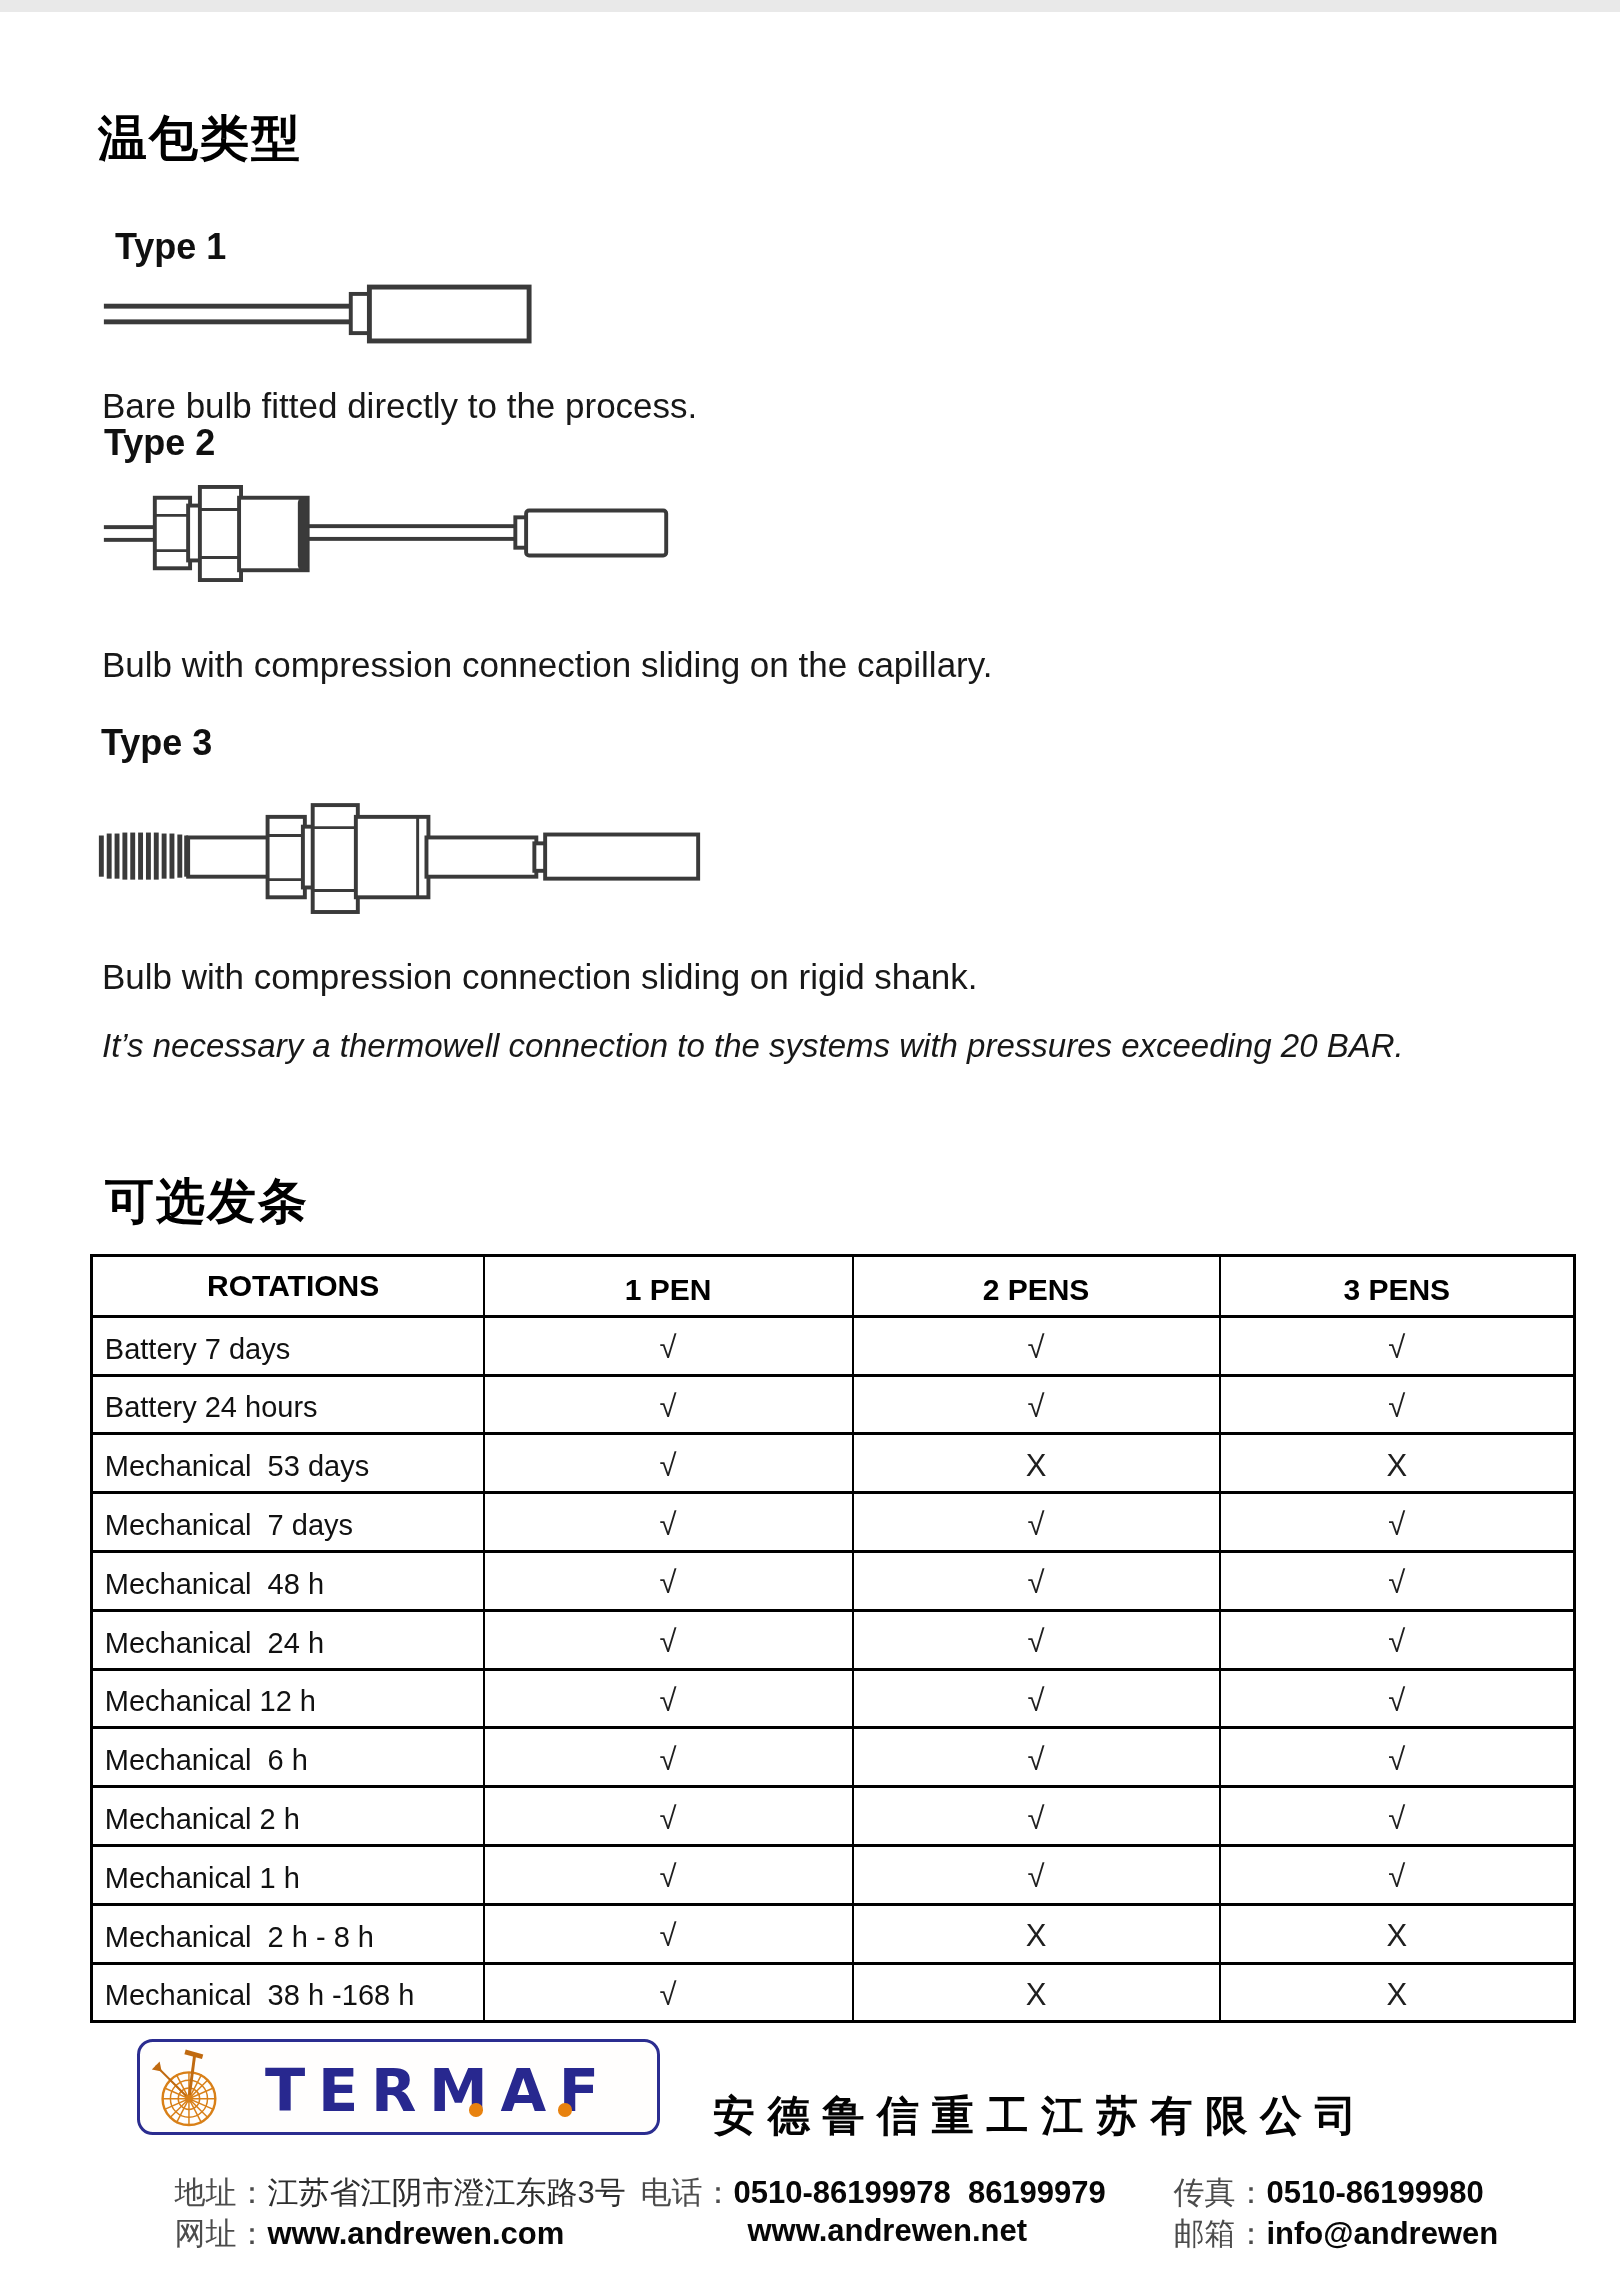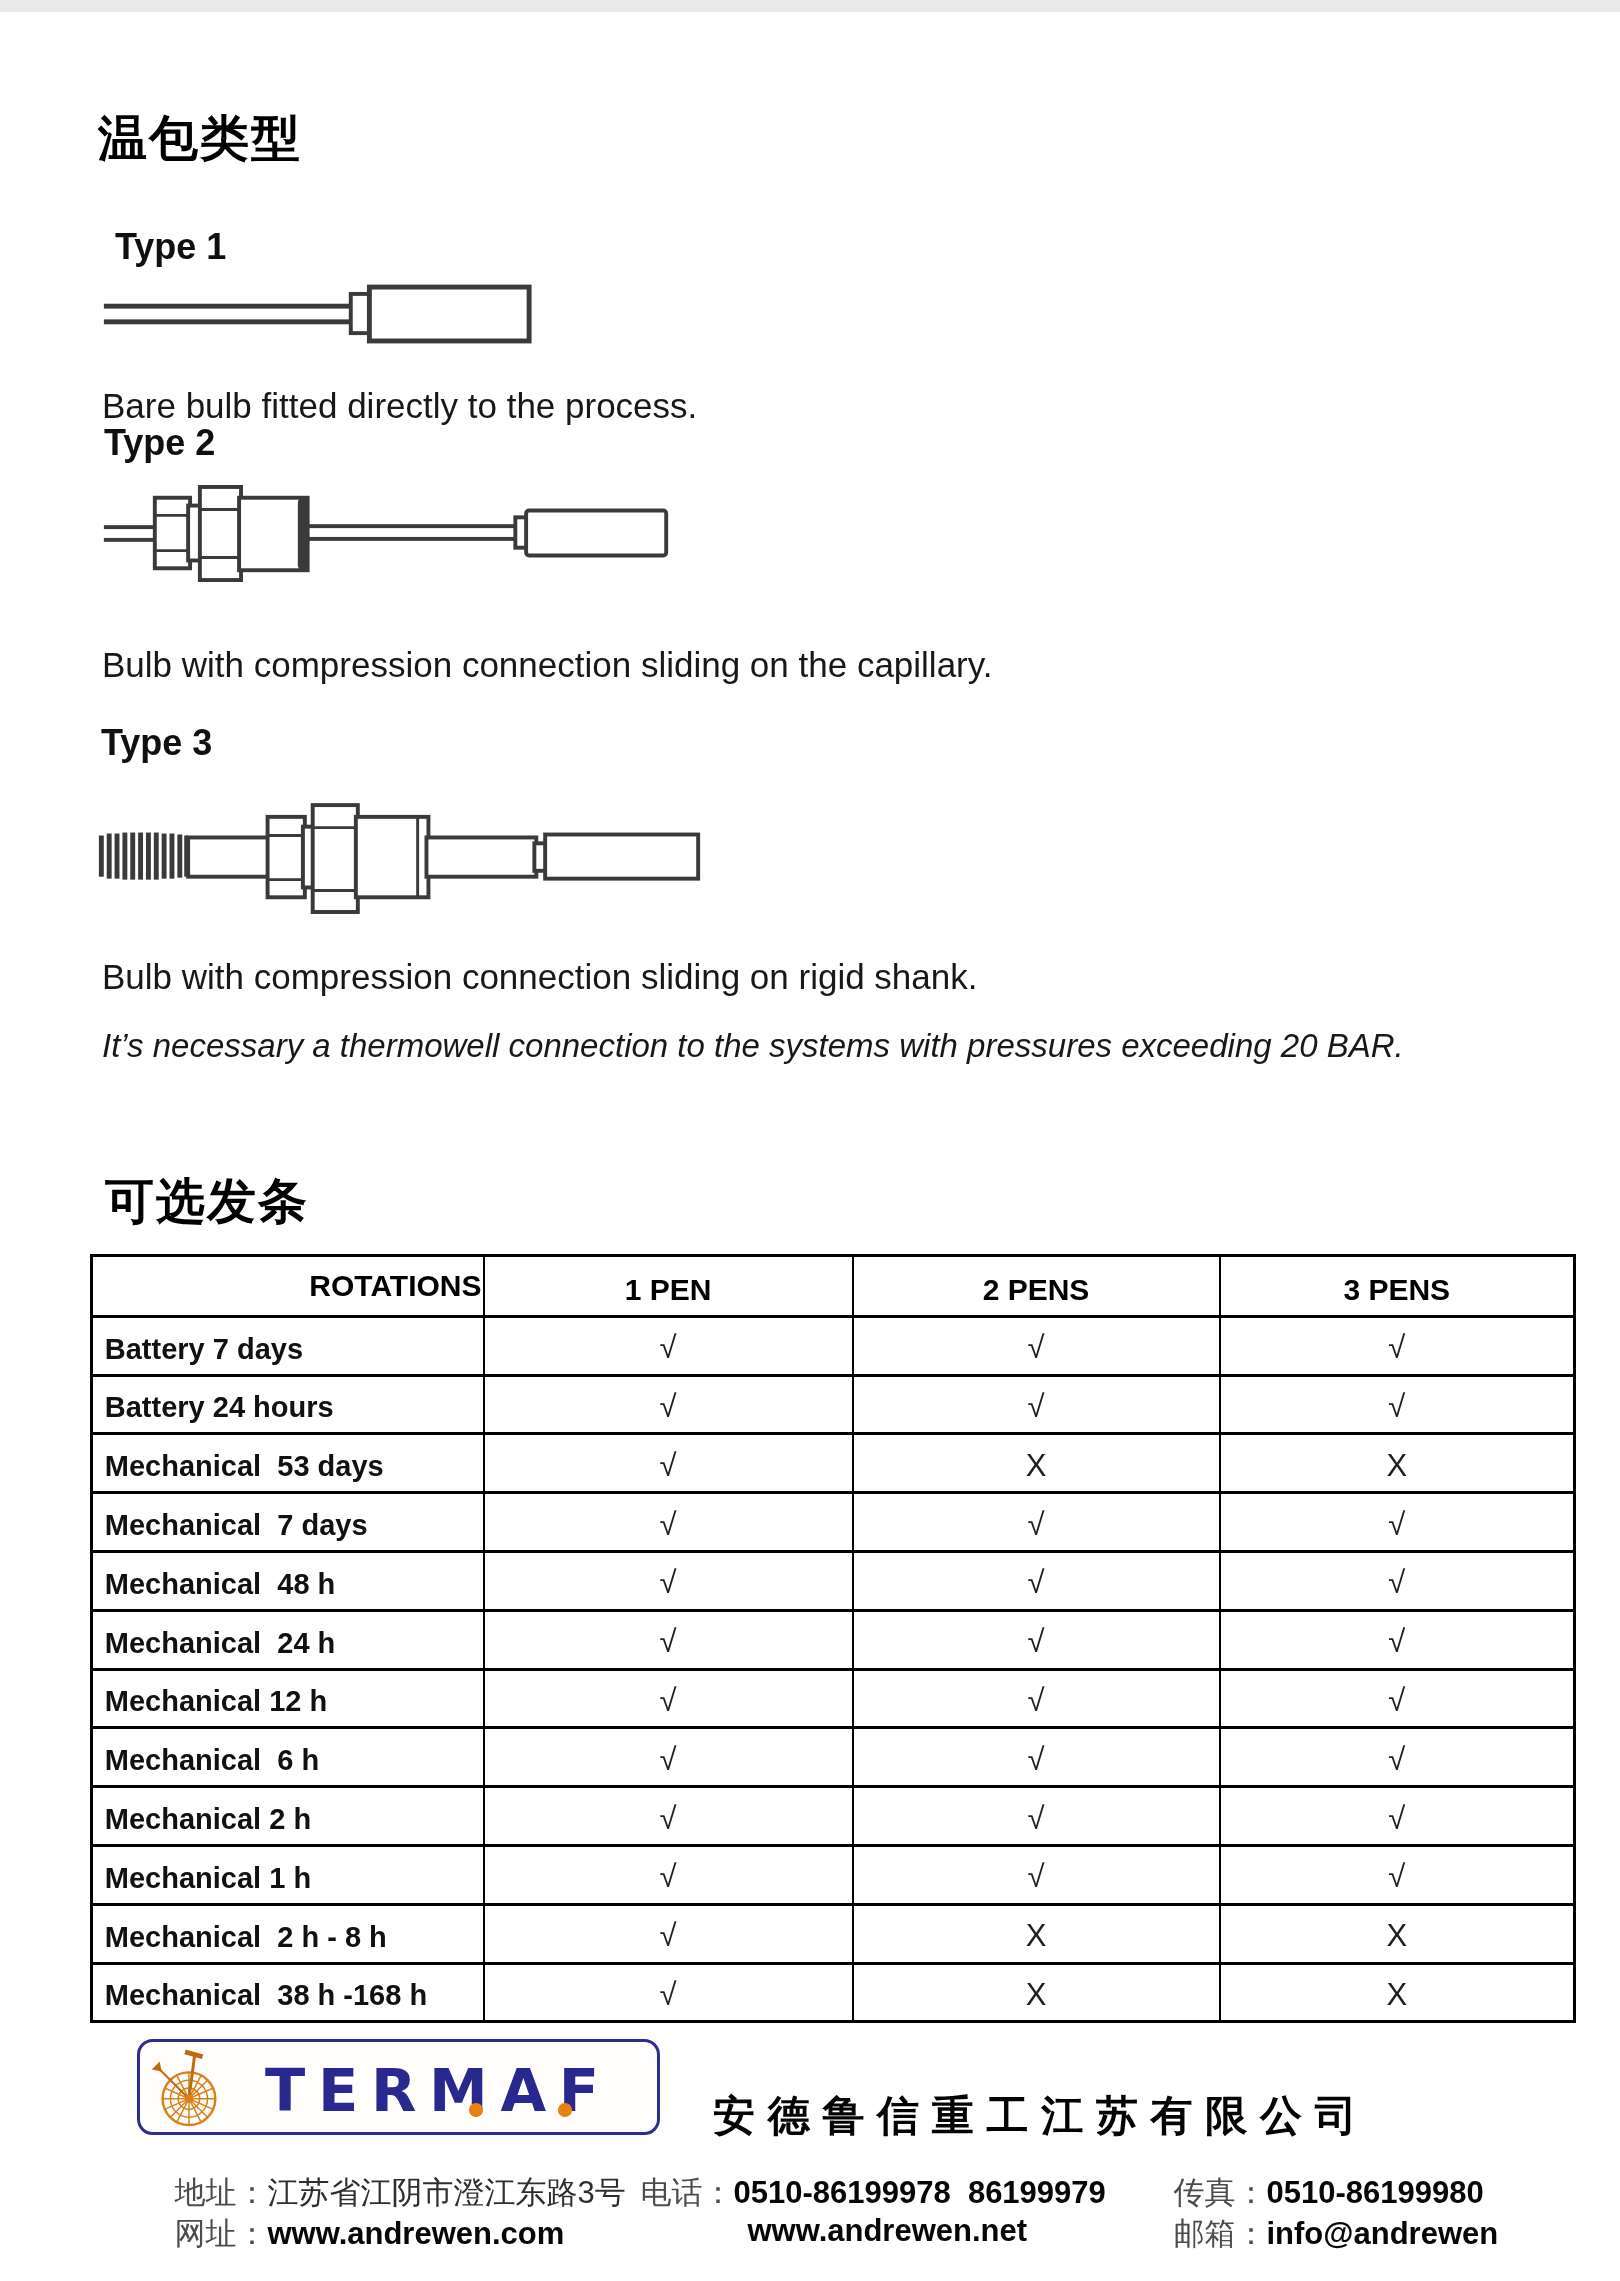--- a/index.html
+++ b/index.html
@@ -20,23 +20,23 @@
 
   
   .table-wrap{left:90px;top:1242px;}
   .spec-table{border-collapse:collapse;table-layout:fixed;width:1482px;background:#fff;border:3.9px solid #000;}
   .spec-table th,.spec-table td{
     border-top:3.9px solid #000;border-bottom:3.9px solid #000;
     border-left:2px solid #000;border-right:2px solid #000;
     height:47px;overflow:hidden;
   }
   .spec-table th{font-size:30px;font-weight:700;color:#000;}
-  th.h-rot{text-align:right;padding-left:11.8px;vertical-align:middle;}
+  th.h-rot{text-align:center;padding-left:11.8px;vertical-align:middle;}
   th.h-pen{text-align:center;vertical-align:middle;padding-top:9.8px;}
-  td.lbl{font-size:29px;color:#111;text-align:left;padding-left:11.8px;vertical-align:middle;white-space:pre;padding-top:7.8px;font-weight:bold;}
+  td.lbl{font-size:29px;color:#111;text-align:left;padding-left:11.8px;vertical-align:middle;white-space:pre;padding-top:7.8px;}
   td.val{font-size:31px;color:#1f1f1f;text-align:center;vertical-align:middle;padding-top:5.9px;}
 
   
   .logo-box{
     left:137px;top:2027px;width:523px;height:96px;
     border:3.9px solid #2b2d90;border-radius:15.7px;background:#fffefd;box-sizing:border-box;padding-left:36px;
   }
   .logo-text{
     position:absolute;left:125px;top:13.7px;
     font-size:59px;font-weight:700;color:#28288f;letter-spacing:12.7px;

